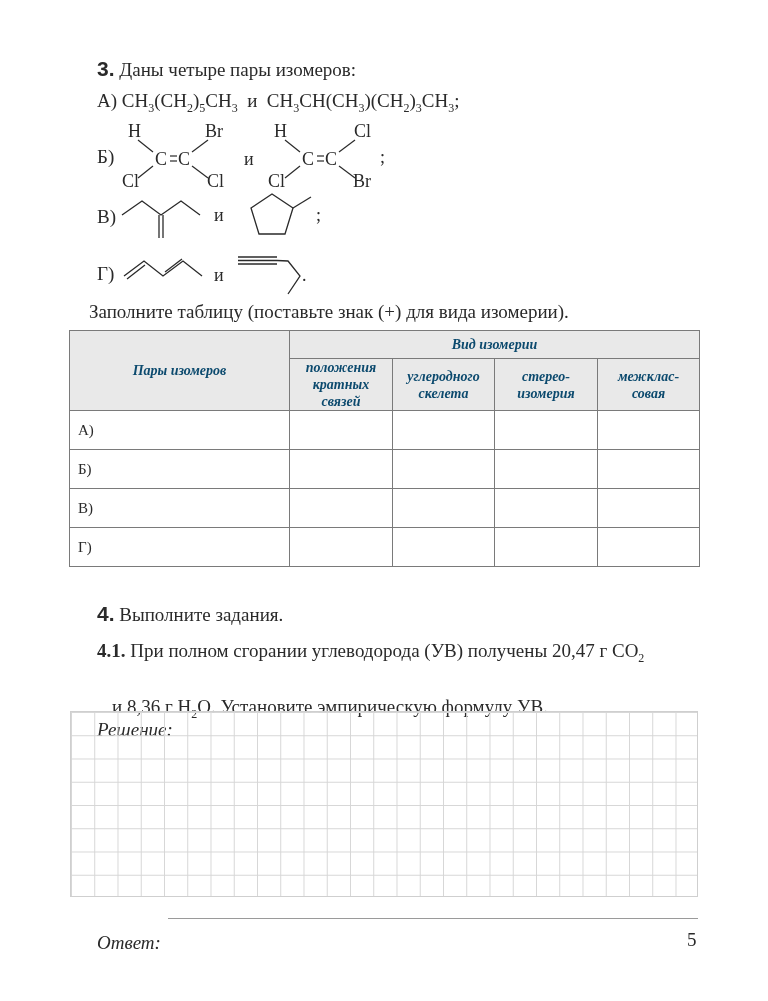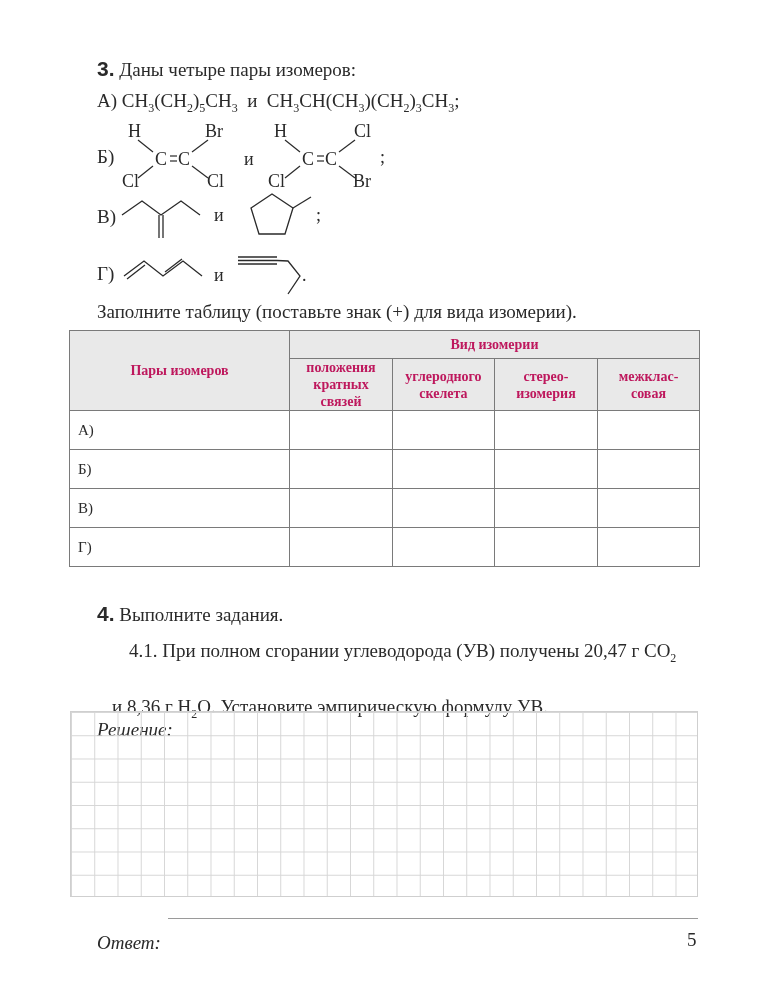--- a/index.html
+++ b/index.html
@@ -3,33 +3,33 @@
 <meta charset="utf-8">
 <style>
   html, body { margin: 0; padding: 0; }
   body {
     width: 768px; height: 1001px; background: #ffffff; position: relative; overflow: hidden;
     font-family: "Liberation Serif", serif; color: #2a2a2a;
   }
   .abs { position: absolute; }
   .txt { font-size: 19px; line-height: 22px; white-space: nowrap; }
   .num { font-family: "Liberation Sans", sans-serif; font-weight: bold; font-size: 21px; }
-  .bold { font-weight: normal; margin-left: 32px; }
+  .bold { font-weight: bold; }
   sub { font-size: 12px; vertical-align: -5px; line-height: 0; }
   .ital { font-style: italic; margin-top: 32px; }
   svg text { font-family: "Liberation Serif", serif; font-size: 18px; fill: #2a2a2a; }
 
   table.iso {
     position: absolute; left: 69px; top: 330px; border-collapse: collapse;
     font-family: "Liberation Serif", serif; font-size: 14px;
   }
   table.iso td, table.iso th {
     border: 1.5px solid #7a7a7a; padding: 0; text-align: center; vertical-align: middle;
   }
-  table.iso th { background: #e9e9e9; font-weight: bold; line-height: 17px; color: #be185d; }
+  table.iso th { background: #e9e9e9; font-weight: bold; line-height: 17px; color: #0c4a6e; font-style: italic; }
   table.iso td.lbl { text-align: left; padding-left: 8px; font-size: 15px; }
   table.iso tr.data td { height: 38px; }
 
   .grid {
     position: absolute; left: 70px; top: 711px; width: 628px; height: 186px;
     border: 1px solid #cfcfcf; box-sizing: border-box;
     background-image:
       linear-gradient(to right, #d6d6d6 1px, transparent 1px),
       linear-gradient(to bottom, #d6d6d6 1px, transparent 1px);
     background-size: 23.26px 23.25px;
@@ -112,21 +112,21 @@
   <text x="94" y="33">и</text>
   <g stroke="#2a2a2a" stroke-width="1.3" fill="none">
     <line x1="118" y1="9" x2="157" y2="9"></line>
     <line x1="118" y1="12.5" x2="157" y2="12.5"></line>
     <line x1="118" y1="16" x2="157" y2="16"></line>
     <polyline points="157,12.5 168,13 180,28 168,46"></polyline>
   </g>
   <text x="182" y="33">.</text>
 </svg>
 
-<div class="abs txt" style="left:97px; top:301px;">Заполните таблицу (поставьте знак (+) для вида изомерии).</div>
+<div class="abs txt" style="left:89px; top:301px;">Заполните таблицу (поставьте знак (+) для вида изомерии).</div>
 
 <table class="iso">
   <colgroup>
     <col style="width:220px">
       <col style="width:103px">
       <col style="width:102px">
       <col style="width:103px">
       <col style="width:102px">
   </colgroup>
   <tbody>

